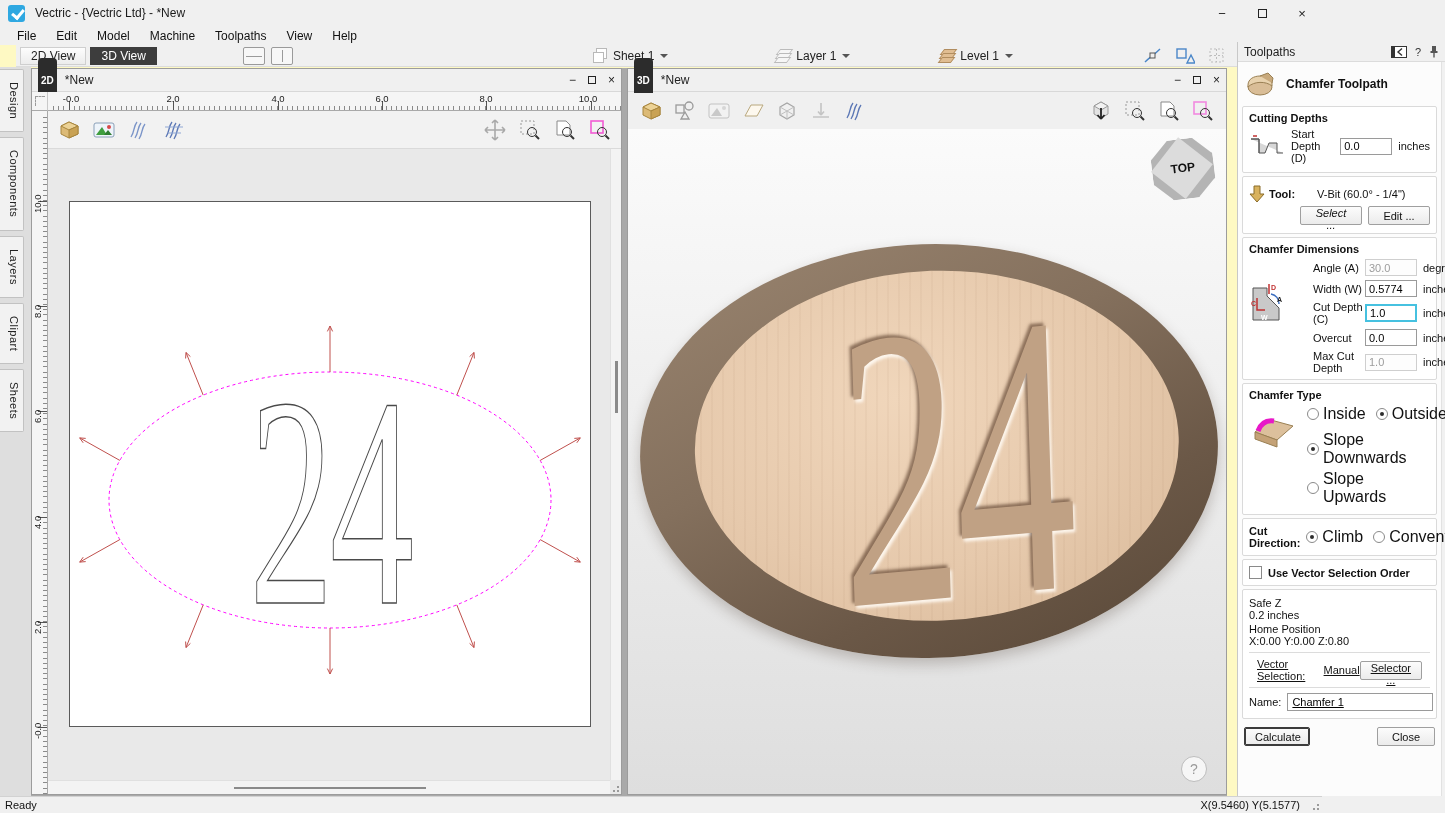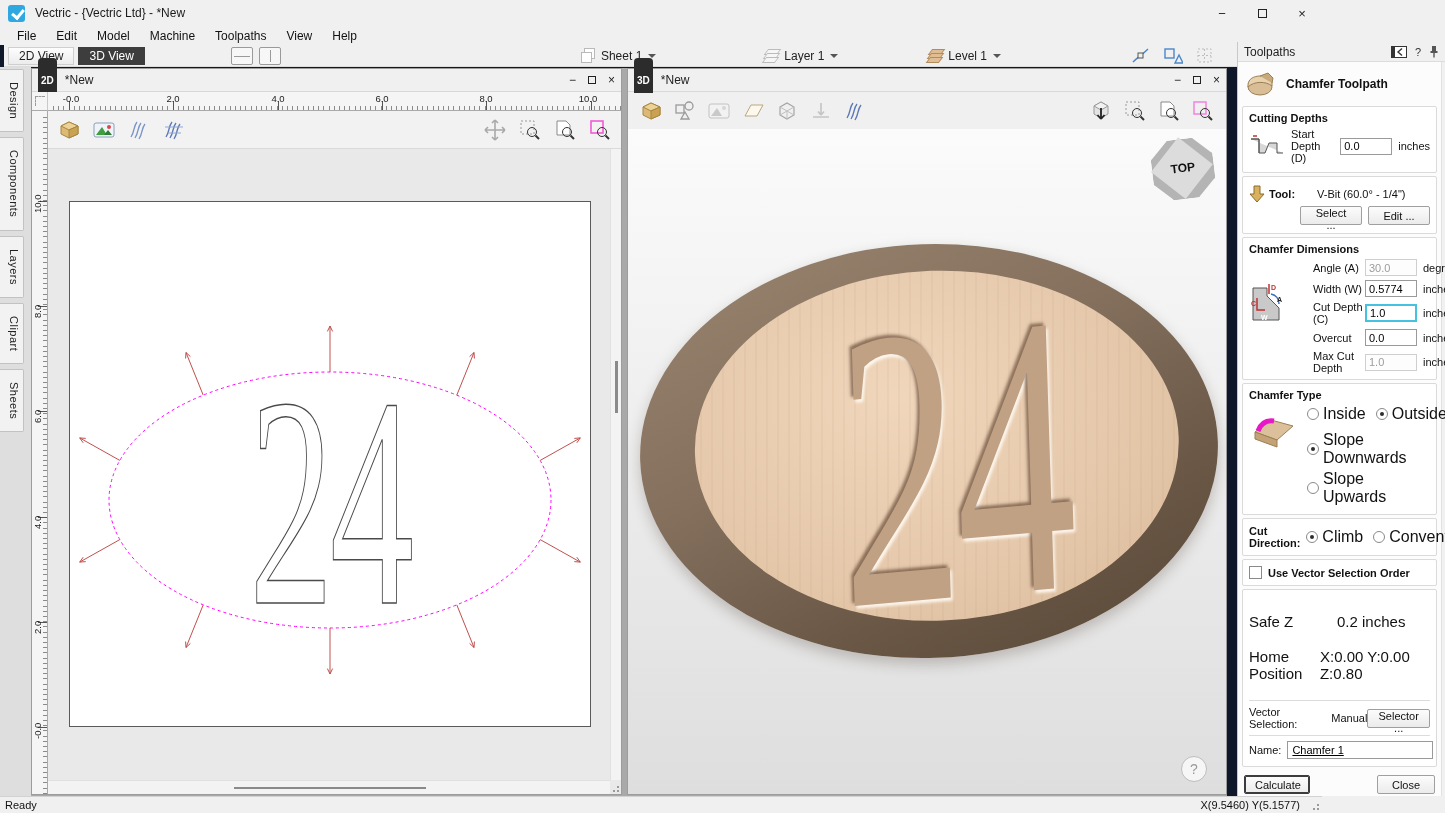--- a/index.html
+++ b/index.html
@@ -1,34 +1,34 @@
 <!DOCTYPE html>
 <html><head>
 <meta charset="utf-8">
 <style>
   * { margin:0; padding:0; box-sizing:border-box; }
   html,body { width:1445px; height:813px; overflow:hidden; }
   body { font-family:"Liberation Sans", sans-serif; font-size:12px; color:#111; background:#f0f0f0; }
-  .app { position:relative; width:1322px; height:813px; background:#0f172a; }
+  .app { position:relative; width:1322px; height:813px; background:#fef9c3; }
 
   
   .titlebar { position:absolute; left:0; top:0; width:100%; height:26px; background:#f0f0f0; display:flex; align-items:center; }
   .applogo { width:17px; height:17px; margin-left:8px; border-radius:3px; background:#2fa8e1; position:relative; }
   .applogo::after { content:""; position:absolute; left:4px; top:4px; width:9px; height:5px; border-left:3px solid #fff; border-bottom:3px solid #fff; transform:rotate(-50deg); }
   .apptitle { margin-left:10px; font-size:12px; color:#1a1a1a; }
   .wincontrols { margin-left:auto; display:flex; height:100%; }
   .wincontrols .wc { width:40px; height:100%; display:flex; align-items:center; justify-content:center; font-size:13px; color:#222; cursor:default; }
   .wc .maxbox { width:9px; height:9px; border:1px solid #222; display:inline-block; }
 
   
   .menubar { position:absolute; left:0; top:26px; width:100%; height:19px; background:#f0f0f0; display:flex; align-items:center; padding-left:8px; gap:2px; }
   .menu-item { padding:2px 9px; font-size:12px; color:#111; }
 
   
-  .toolbar { position:absolute; left:4px; top:45px; width:100%; height:22px; background:#f0f0f0; border-bottom:1px solid #dcdcdc; display:flex; align-items:center; }
+  .toolbar { position:absolute; left:16px; top:45px; width:100%; height:22px; background:#f0f0f0; border-bottom:1px solid #dcdcdc; display:flex; align-items:center; }
   .viewbtn { height:18px; padding:1px 10px; font-size:12px; display:flex; align-items:center; margin-left:4px; border:1px solid #cfcfcf; background:linear-gradient(#fdfdfd,#ececec); color:#222; }
   .viewbtn.active { background:#3d3d3d; border-color:#3d3d3d; color:#fff; }
   .splitbtns { display:flex; gap:6px; margin-left:86px; }
   .splitbtn { width:22px; height:18px; border:1px solid #9a9a9a; border-radius:2px; background:#f7f7f7; position:relative; }
   .splitbtn.h::after { content:""; position:absolute; left:2px; right:2px; top:8px; border-top:1px solid #9a9a9a; }
   .splitbtn.v::after { content:""; position:absolute; top:2px; bottom:2px; left:10px; border-left:1px solid #9a9a9a; }
   .tb-drop { display:flex; align-items:center; gap:4px; font-size:12px; color:#222; margin-left:0; }
   .caret { width:0; height:0; border-left:4px solid transparent; border-right:4px solid transparent; border-top:4px solid #555; margin-left:2px; }
   .sheet-ic { width:16px; height:16px; position:relative; }
   .sheet-ic i { position:absolute; border:1px solid #b9b9b9; background:#fff; width:11px; height:11px; }
@@ -120,21 +120,21 @@
   .fld.focus { border:2px solid #46c1e0; height:18px; }
   .unit { margin-left:6px; font-size:11px; }
   .btn { height:19px; border:1px solid #9f9f9f; background:linear-gradient(#fcfcfc,#ebebeb); font-size:11px; padding:0 10px; border-radius:2px; color:#111; font-family:"Liberation Sans",sans-serif; }
   .btn.primary { border:1px solid #3c3c3c; box-shadow:0 0 0 1px #3c3c3c inset; }
   .dimgrid { display:grid; grid-template-columns:40px 76px 58px auto; row-gap:4px; align-items:center; font-size:11px; }
   .dimgrid .lab { grid-column:2;margin-left:24px; }
   .radio { width:12px; height:12px; border:1px solid #8a8a8a; border-radius:50%; background:#fff; display:inline-block; position:relative; flex:none; margin-right:4px; vertical-align:-2px; }
   .radio.checked::after { content:""; position:absolute; inset:3px; background:#2d2d2d; border-radius:50%; }
   .rlab { font-size:16px; margin-right:10px; }
   .checkbox { width:13px; height:13px; border:1px solid #8a8a8a; background:#fff; display:inline-block; margin-right:6px; flex:none; }
-  .kv { display:flex; font-size:15px; margin:18px 0; }
+  .kv { display:flex; font-size:11px; margin:2px 0;flex-direction:column; }
   .kv .k { width:88px; }
   .sep { border:none; border-top:1px solid #dcdcdc; margin:5px 0; }
   .namefld { width:146px; height:18px; border:1px solid #9a9a9a; font-size:11px; padding:0 4px; font-family:"Liberation Sans",sans-serif;text-decoration:underline; }
   .panelbtns { display:flex; margin:8px 4px 0 4px; }
 
   
   .statusbar { position:absolute; left:0; top:796px; width:100%; height:17px; background:#f0f0f0; border-top:1px solid #d2d2d2; display:flex; align-items:center; font-size:11px; }
   .statusbar .ready { margin-left:5px; }
   .statusbar .coords { margin-left:auto; margin-right:22px; }
   .sgrip { position:absolute; right:2px; bottom:2px; width:11px; height:11px;
@@ -497,21 +497,21 @@
 
       <div class="group">
         <div class="formrow">
           <svg width="16" height="18" viewBox="0 0 16 18" style="flex:none;margin-right:4px;">
             <polygon points="5,1 11,1 11,9 15,9 8,17 1,9 5,9" fill="#d8b25e" stroke="#8a6c2a"></polygon>
           </svg>
           <b>Tool:</b>
           <span style="margin-left:22px;">V-Bit (60.0° - 1/4")</span>
         </div>
         <div class="formrow" style="justify-content:flex-end; gap:6px;">
-          <button class="btn" style="width:62px;">Select ...</button>
+          <button class="btn" style="width:62px;font-style:italic;">Select ...</button>
           <button class="btn" style="width:62px;">Edit ...</button>
         </div>
       </div>
 
       <div class="group">
         <div class="ghead">Chamfer Dimensions</div>
         <svg width="38" height="46" viewBox="0 0 38 46" style="position:absolute; left:6px; top:42px;">
           <path d="M4 8 H18 L18 16 L30 28 L30 40 H4 Z" fill="#c9c9c9" stroke="#555"></path>
           <path d="M20 4 V14" stroke="#c03030" stroke-width="1.5"></path>
           <text x="22" y="10" font-size="7" fill="#c03030" font-weight="bold">D</text>
@@ -585,21 +585,21 @@
       <div class="group">
         <div class="kv">
             <span class="k">Safe Z</span>
             <span>0.2 inches</span>
           </div>
         <div class="kv">
             <span class="k">Home Position</span>
             <span>X:0.00 Y:0.00 Z:0.80</span>
           </div>
         <hr class="sep">
-        <div class="formrow" style="margin:2px 0;">
+        <div class="formrow" style="margin:2px 8px;text-decoration:underline;">
           <span>Vector Selection:</span>
           <span style="margin-left:6px;">Manual</span>
           <button class="btn" style="margin-left:auto;width:66px;">Selector ...</button>
         </div>
         <hr class="sep">
         <div class="formrow" style="margin:2px 0;">
           <span>Name:</span>
           <input class="namefld" style="margin-left: 6px;" value="Chamfer 1">
         </div>
       </div>

